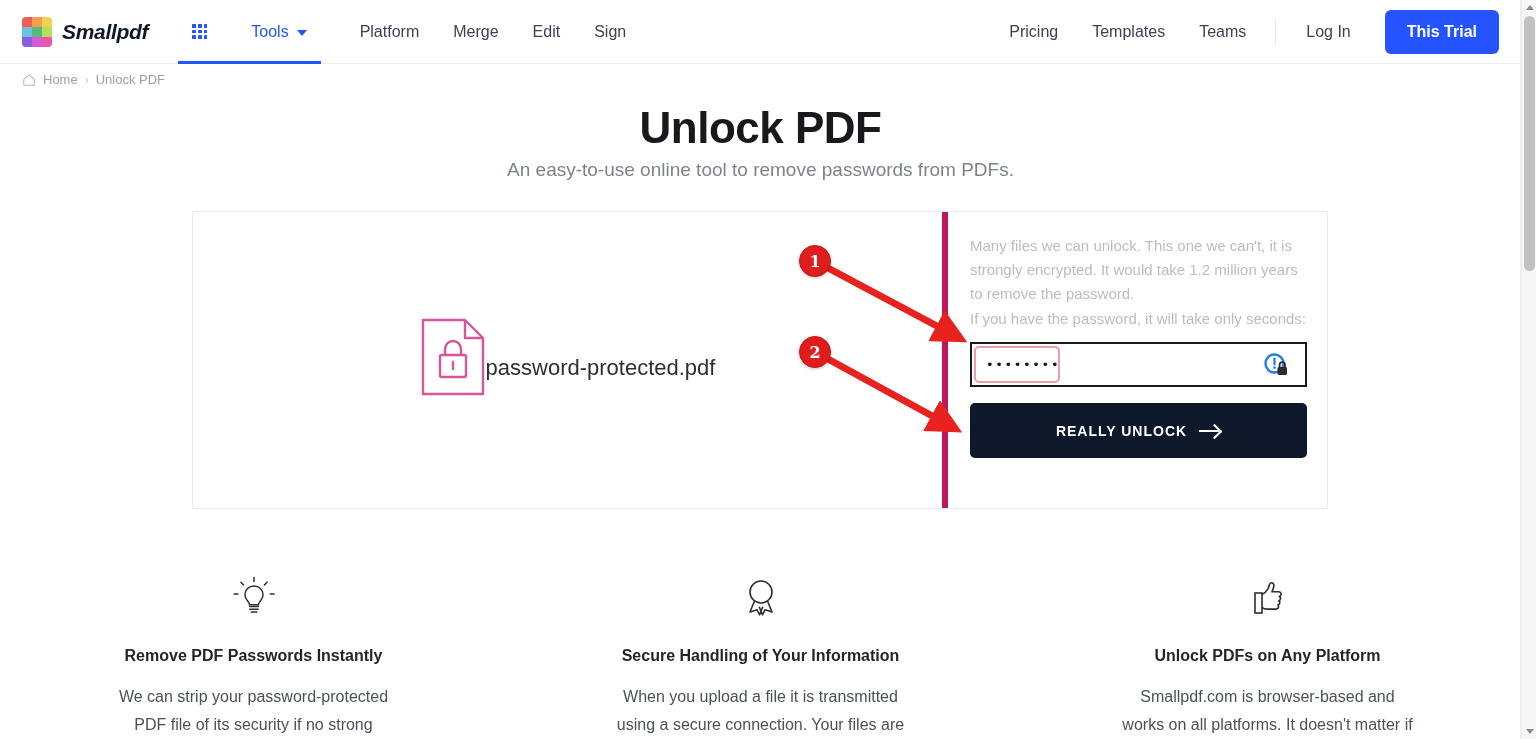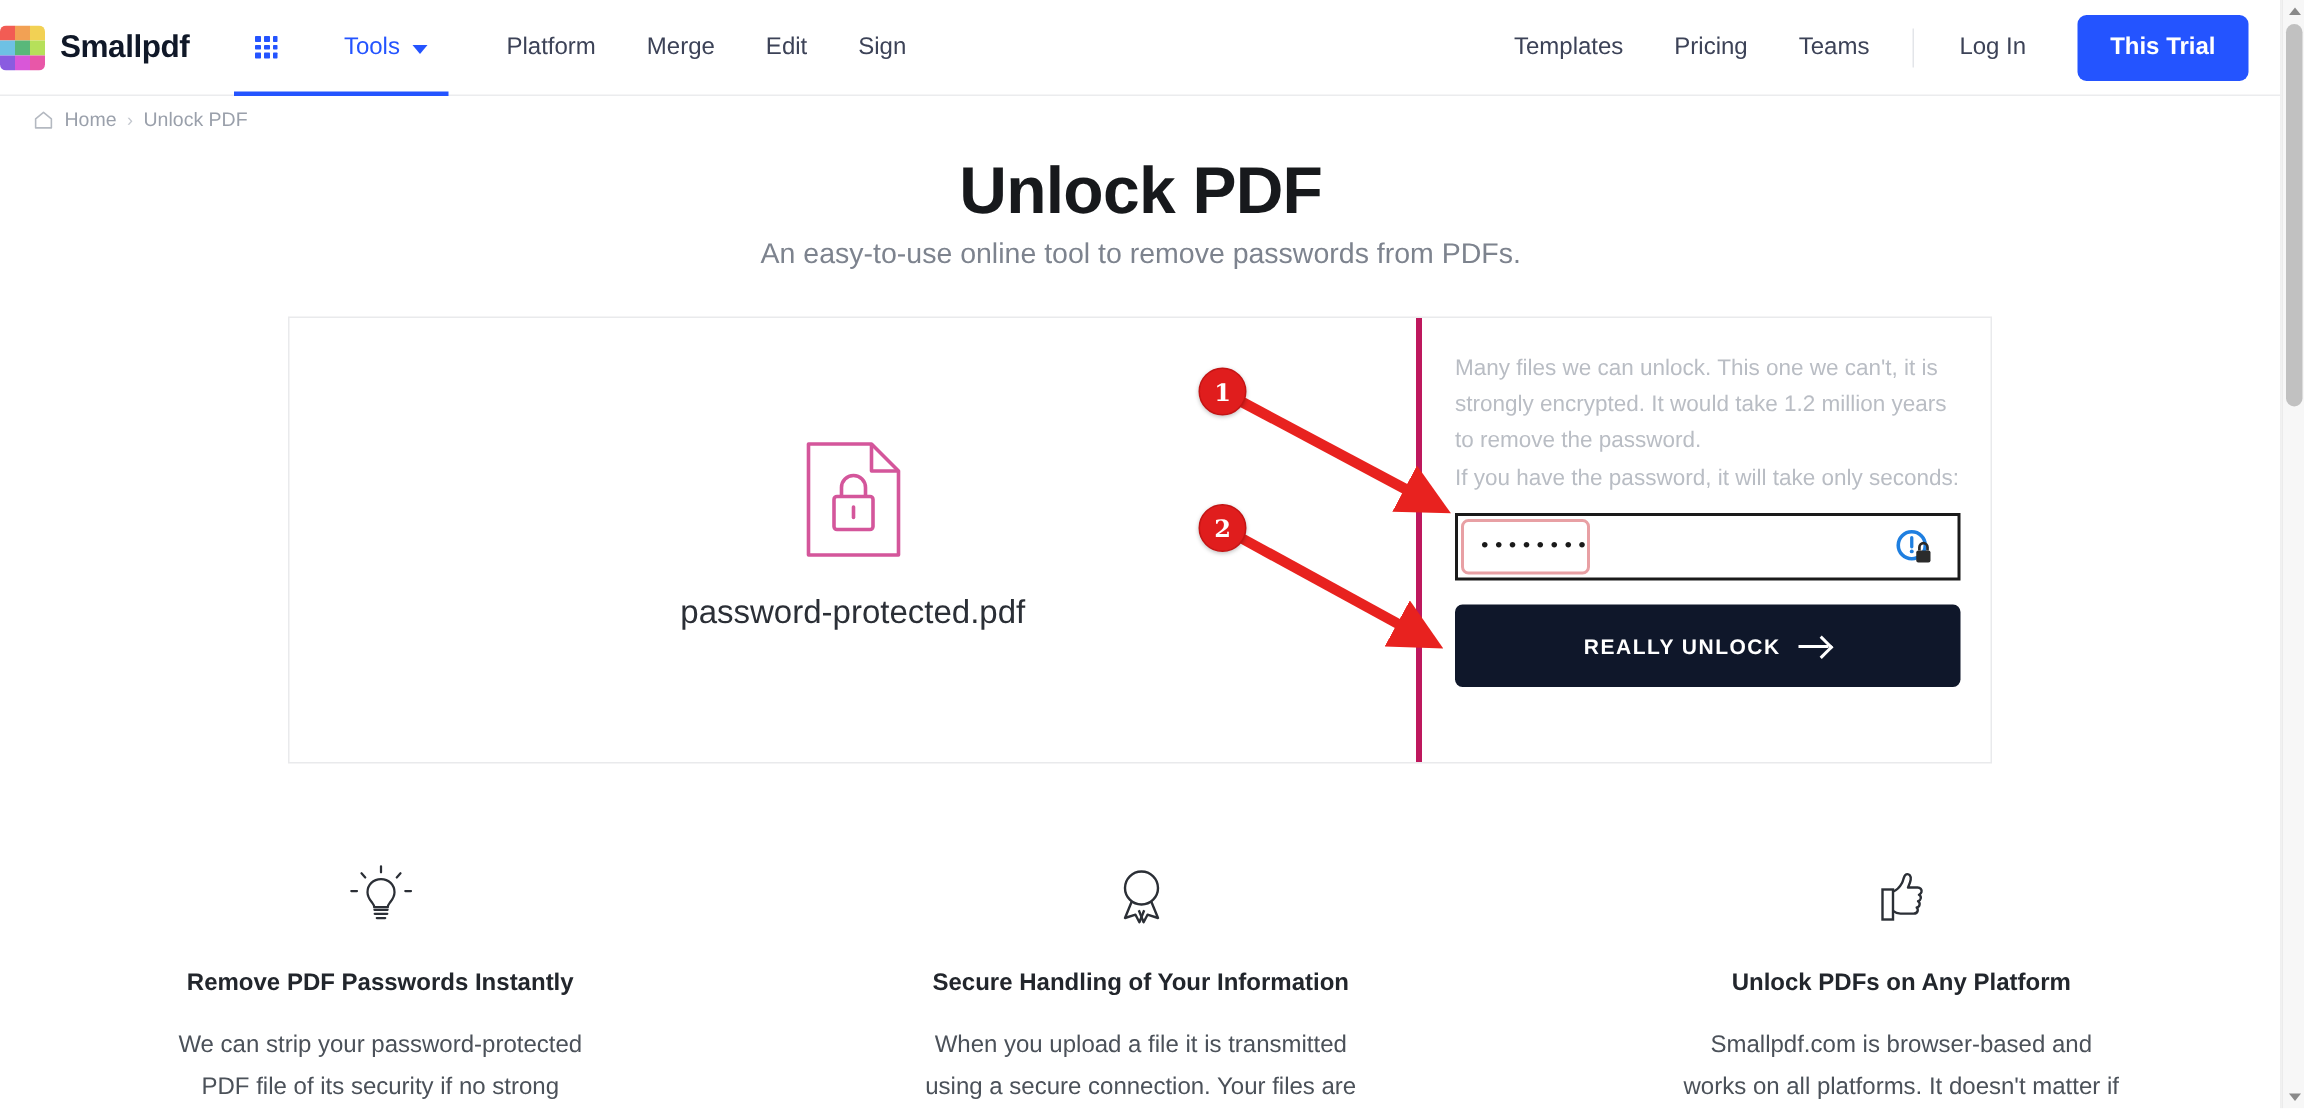--- a/index.html
+++ b/index.html
@@ -22,20 +22,22 @@
   
   .navbar {
     position: absolute; top: 0; left: 0;
     width: 1521px; height: 64px;
     background: #ffffff;
     border-bottom: 1px solid #ebecee;
     display: flex; align-items: center;
   }
   .brand {
     display: flex; align-items: center; gap: 10px;
+    margin-left: 22px;
+    font-style: italic;
   }
   .logo-grid {
     width: 30px; height: 30px;
     border-radius: 4px;
     overflow: hidden;
     display: grid;
     grid-template-columns: repeat(3, 1fr);
     grid-template-rows: repeat(3, 1fr);
   }
   .logo-grid i { display: block; }
@@ -122,22 +124,22 @@
   
   .card {
     position: absolute; left: 192px; top: 211px;
     width: 1136px; height: 298px;
     border: 1px solid #e9eaec;
     background: #fff;
     display: flex;
   }
   .card-left {
     width: 755px;
-    border-right: 4px solid #be185d;
-    display: flex; flex-direction: column;
+    border-right: 6px solid #be185d;
+    display: flex; flex-direction: row;
     align-items: center; justify-content: center;
     padding-bottom: 6px;
   }
   .file-name {
     font-size: 22px; color: #2b2f36; margin-top: 22px; font-weight: 400;
   }
   .card-right {
     flex: 1;
     padding: 22px 20px 0 22px;
     display: flex; flex-direction: column;
@@ -315,22 +317,22 @@
 
     <div class="nav-links" id="navLinks">
         <a href="#">Platform</a>
         <a href="#">Merge</a>
         <a href="#">Edit</a>
         <a href="#">Sign</a>
       </div>
 
     <div class="nav-right">
       <div class="nav-links" id="navRightLinks">
+          <a href="#">Pricing</a>
           <a href="#">Templates</a>
-          <a href="#">Pricing</a>
           <a href="#">Teams</a>
         </div>
       <span class="nav-sep"></span>
       <a class="secondary" href="#">Log In</a>
       <button class="free-trial">This Trial</button>
     </div>
   </div>
 
   <div class="breadcrumb">
     <svg width="14" height="14" viewBox="0 0 16 16">

